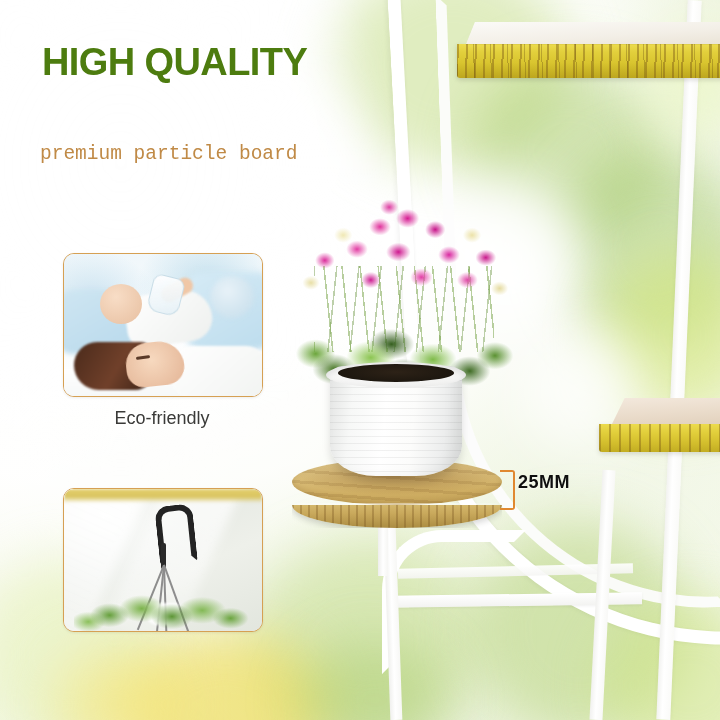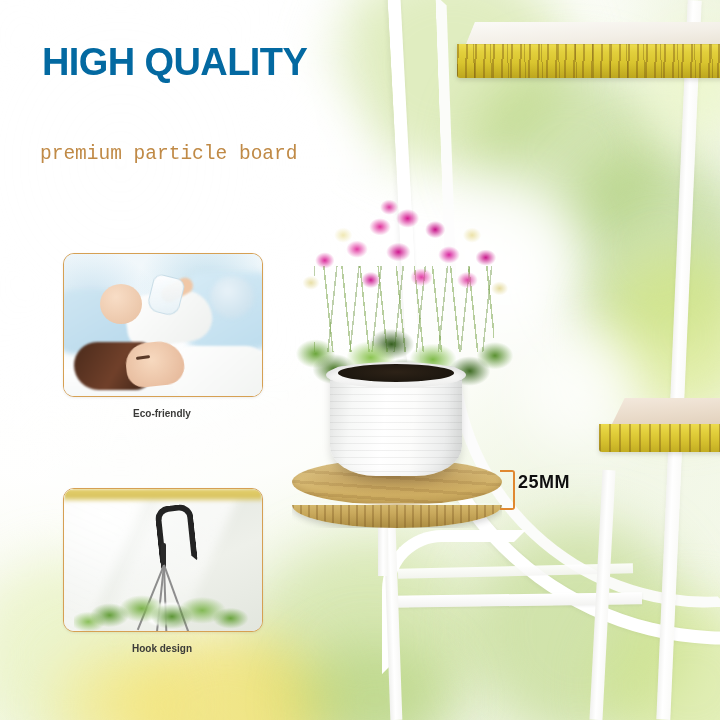--- a/index.html
+++ b/index.html
@@ -39,41 +39,41 @@
   .whitewash{
     position:absolute;left:-40px;top:-20px;width:460px;height:520px;
     background:radial-gradient(60% 60% at 35% 35%, rgba(255,255,255,.97) 0%, rgba(255,255,255,.9) 50%, rgba(255,255,255,0) 100%);
     filter:blur(10px);
   }
 
   
   .headline{
     position:absolute;left:42px;top:44px;width:330px;
     font-size:38px;line-height:.97;font-weight:700;letter-spacing:-.6px;
-    color:#0369a1;
+    color:#4d7c0f;
   }
   .headline .l2{display:block;}
   .subhead{
     position:absolute;left:40px;top:142px;width:330px;
     font-size:19.5px;line-height:1.32;font-weight:400;
     color:#c08a46;
   }
   .subhead .s2{display:block;font-family:Liberation Mono, monospace;}
 
   
   .feat{position:absolute;width:198px;}
   .feat .frame{
     position:relative;width:198px;height:142px;
     border:1.6px solid #d6a053;border-radius:11px;
     overflow:hidden;background:#eef2f4;
     box-shadow:0 1px 3px rgba(0,0,0,.07);
   }
   .feat .cap{
     margin-top:11px;text-align:center;
-    font-size:10px;color:#3a3a38;font-weight:700;
+    font-size:18px;color:#3a3a38;font-weight:400;
   }
   #feat1{left:63px;top:253px;}
   #feat2{left:63px;top:488px;}
 
   
   .mb{position:absolute;inset:0;
     background:
       radial-gradient(50% 55% at 72% 22%, rgba(178,215,232,.75) 0%, rgba(178,215,232,0) 70%),
       radial-gradient(45% 45% at 14% 30%, rgba(196,223,238,.8) 0%, rgba(196,223,238,0) 72%),
       linear-gradient(168deg,#eef6fa 0%,#f7fbfd 40%,#ffffff 75%,#fbfbfb 100%);
@@ -415,19 +415,18 @@
         <div class="hk-hook"></div>
         <div class="hk-stem"></div>
         <div class="hk-w hk-w1"></div>
         <div class="hk-w hk-w2"></div>
         <div class="hk-w hk-w3"></div>
         <div class="hk-w hk-w4"></div>
         <div class="hk-pot"></div>
         <div class="hk-plant"></div>
       </div>
     </div>
-    <div class="cap">Hook design</div>
   </div>
 
   <div class="measure"></div>
   <div class="measure-label">25MM</div>
 
 </div>
 
 </body></html>

